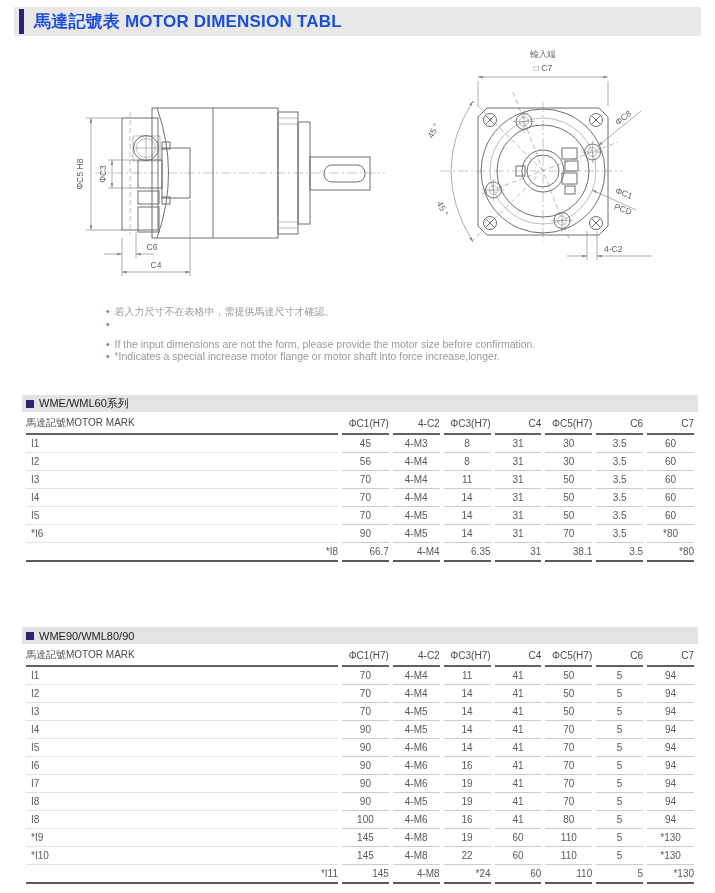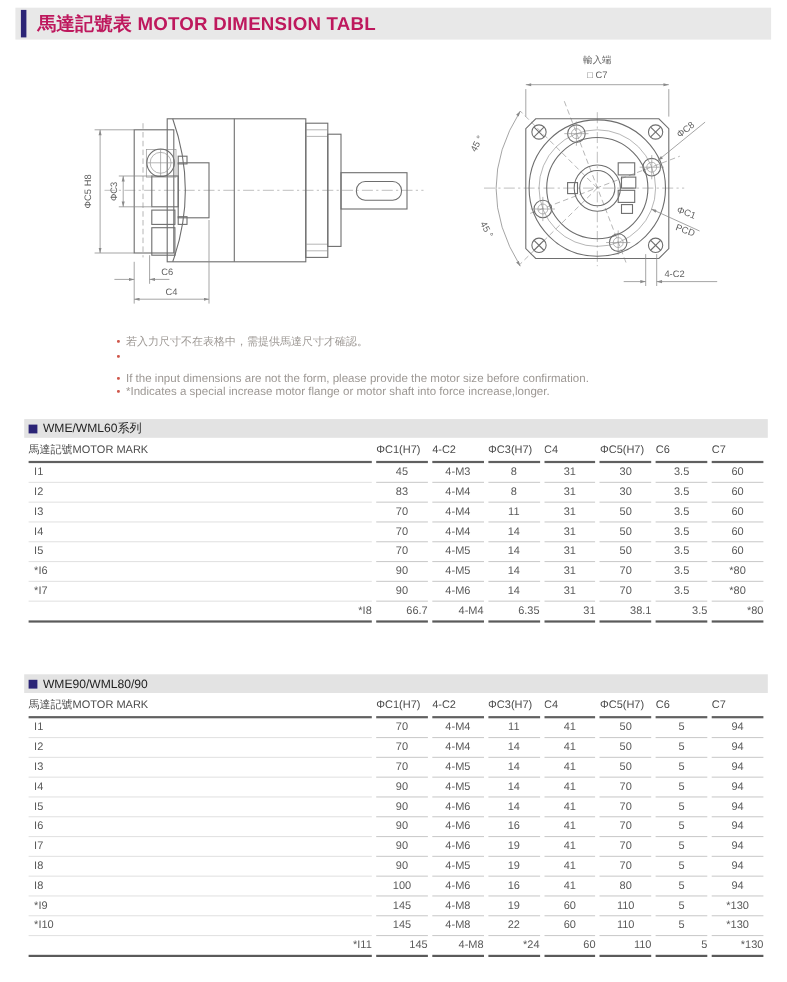--- a/index.html
+++ b/index.html
@@ -5,21 +5,21 @@
   html,body { margin:0; padding:0; background:#ffffff; }
   .page {
     position:relative; width:715px; height:893px; background:#ffffff;
     font-family:"Liberation Sans", sans-serif; overflow:hidden;
   }
 
   
   .title-bar { position:absolute; left:14px; top:7px; width:687px; height:29px;
     background:#e8e8e8; display:flex; align-items:center; }
   .title-accent { width:5px; height:25px; background:#2b2476; margin-left:5px; flex:0 0 auto; }
-  .page-title { font-size:17px; font-weight:bold; color:#be185d; margin:0 0 0 10px;
+  .page-title { font-size:17px; font-weight:bold; color:#1d4ed8; margin:0 0 0 10px;
     white-space:nowrap; letter-spacing:.2px; }
 
   
   .drawing-side  { position:absolute; left:40px;  top:60px; }
   .drawing-front { position:absolute; left:420px; top:40px; }
   svg .dwg  { stroke:#6e6e6e; fill:none; stroke-width:1; }
   svg .thin { stroke:#8f8f8f; fill:none; stroke-width:.6; }
   svg .hid  { stroke:#8f8f8f; fill:none; stroke-width:.6; stroke-dasharray:5 3; }
   svg .cl   { stroke:#9d9d9d; fill:none; stroke-width:.6; stroke-dasharray:10 3 2 3; }
   svg .dim  { stroke:#8a8a8a; fill:none; stroke-width:.7; }
@@ -31,28 +31,28 @@
   .note.zh { font-size:10px;   line-height:12.5px; }
   .note.en { font-size:10.5px; line-height:11.5px; }
   .note.gap { margin-top:8px; }
   .bullet { color:#cf564a; font-size:10px; line-height:inherit; }
 
   
   .table-block { position:absolute; left:22px; width:676px; }
   #table1 { top:381px; }
   #table2 { top:613px; }
   .section-bar { height:17px; background:#e3e3e3; display:flex; align-items:center;
-    font-size:11px; color:#222222; }
+    font-size:11px; color:#222222;margin-top:14px; }
   .section-square { width:8px; height:8px; background:#2b2476; margin:0 5px 0 4px; flex:0 0 auto; }
 
   table.dim-table { width:100%; border-collapse:separate; border-spacing:4px 0;
     table-layout:fixed; font-size:10px; color:#595959; margin-top:1px; }
   table.dim-table col.markcol { width:312px; }
   table.dim-table th { font-weight:normal; color:#4a4a4a; height:20px; padding:0;
-    text-align:left; border-bottom:2px solid #606060; white-space:nowrap; overflow:hidden; }
+    text-align:right; border-bottom:2px solid #606060; white-space:nowrap; overflow:hidden; }
   table.dim-table th.mark { text-align:left; }
   table.dim-table td { height:17px; padding:0; text-align:center;
     border-bottom:1px solid #cccccc; white-space:nowrap; }
   table.dim-table td.mark { text-align:left; padding-left:5px; border-bottom-color:#e3e3e3; }
   table.dim-table tbody tr:last-child td { border-bottom:2px solid #5a5a5a;text-align:right; }
 </style>
 </head>
 <body>
 
 <div class="page">
@@ -258,21 +258,21 @@
             <td>45</td>
             <td>4-M3</td>
             <td>8</td>
             <td>31</td>
             <td>30</td>
             <td>3.5</td>
             <td>60</td>
           </tr>
           <tr>
             <td class="mark">I2</td>
-            <td>83</td>
+            <td>56</td>
             <td>4-M4</td>
             <td>8</td>
             <td>31</td>
             <td>30</td>
             <td>3.5</td>
             <td>60</td>
           </tr>
           <tr>
             <td class="mark">I3</td>
             <td>70</td>
@@ -300,30 +300,20 @@
             <td>14</td>
             <td>31</td>
             <td>50</td>
             <td>3.5</td>
             <td>60</td>
           </tr>
           <tr>
             <td class="mark">*I6</td>
             <td>90</td>
             <td>4-M5</td>
-            <td>14</td>
-            <td>31</td>
-            <td>70</td>
-            <td>3.5</td>
-            <td>*80</td>
-          </tr>
-          <tr>
-            <td class="mark">*I7</td>
-            <td>90</td>
-            <td>4-M6</td>
             <td>14</td>
             <td>31</td>
             <td>70</td>
             <td>3.5</td>
             <td>*80</td>
           </tr>
           <tr>
             <td class="mark">*I8</td>
             <td>66.7</td>
             <td>4-M4</td>

